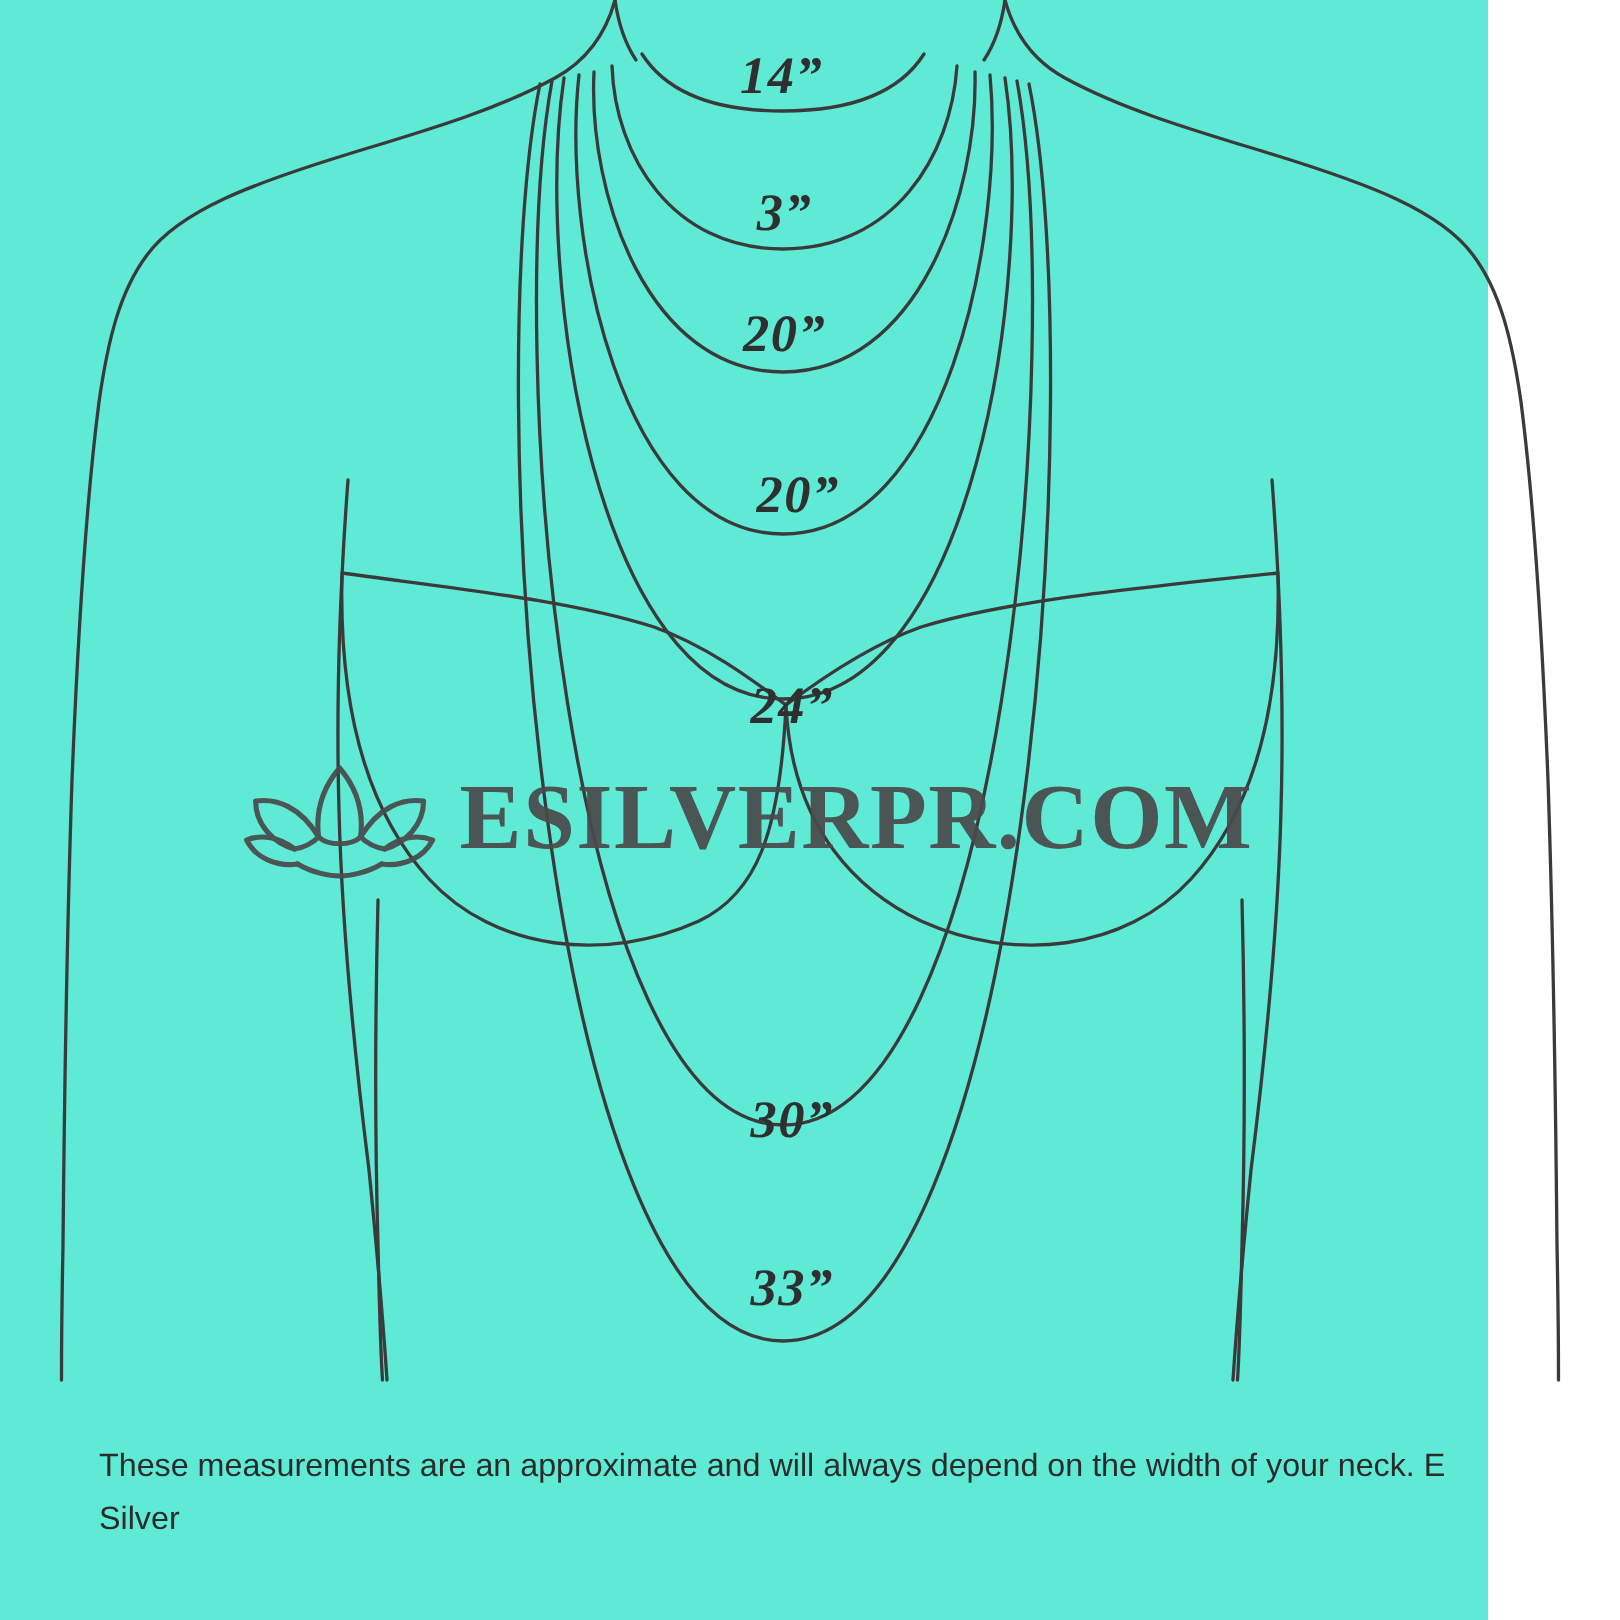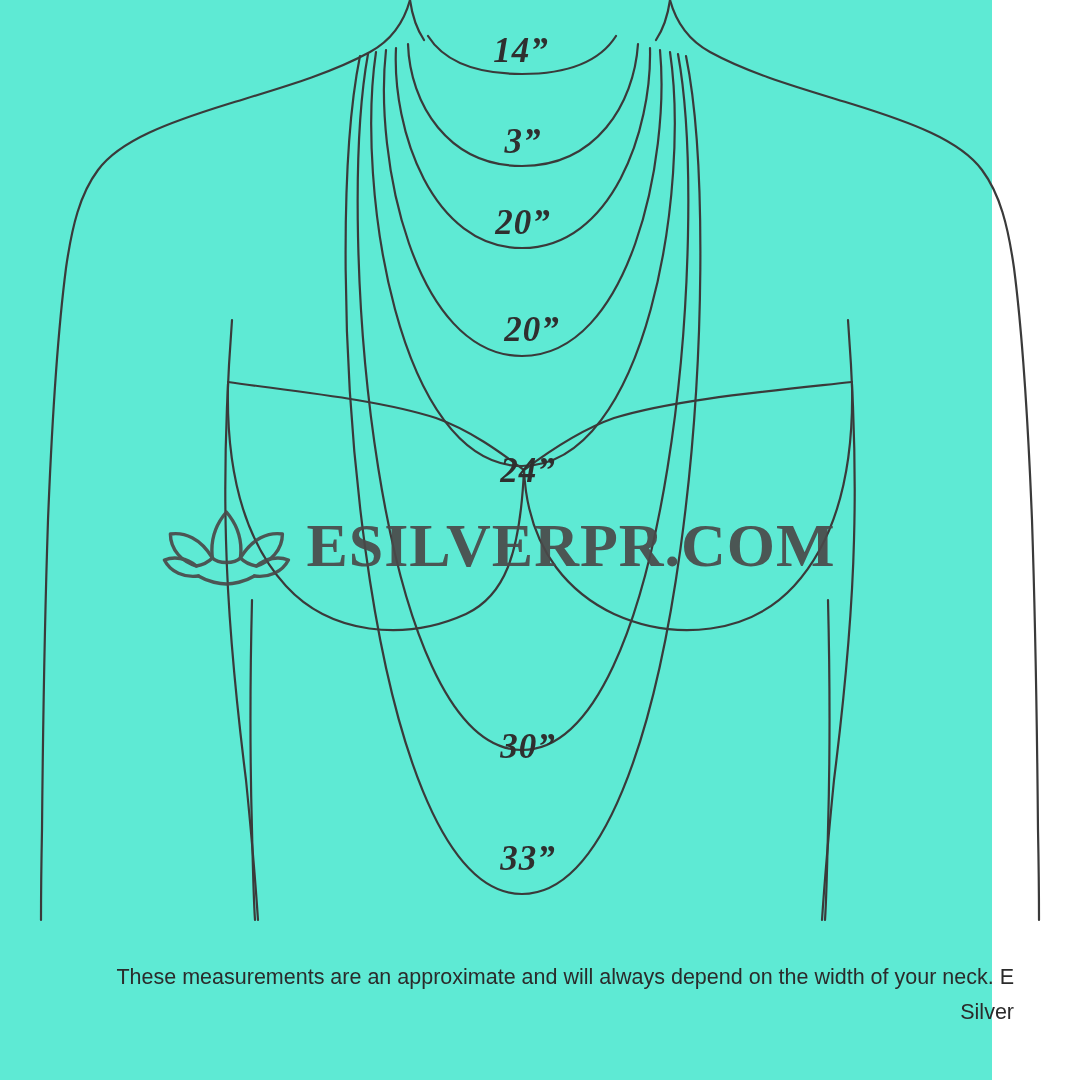--- a/index.html
+++ b/index.html
@@ -57,21 +57,21 @@
     font-weight: 700;
     color: #4a4a4a;
     letter-spacing: 1px;
     line-height: 1;
   }
   #caption {
     position: absolute;
     left: 0;
     top: 960px;
     width: 1080px;
-    text-align: right;
+    text-align: left;
     font-family: "Liberation Sans", sans-serif;
     font-size: 21.5px;
     line-height: 1.65;
     color: #2b2b2b;
     padding: 0 66px;
     box-sizing: border-box;
   }
 </style>
 </head>
 <body>

